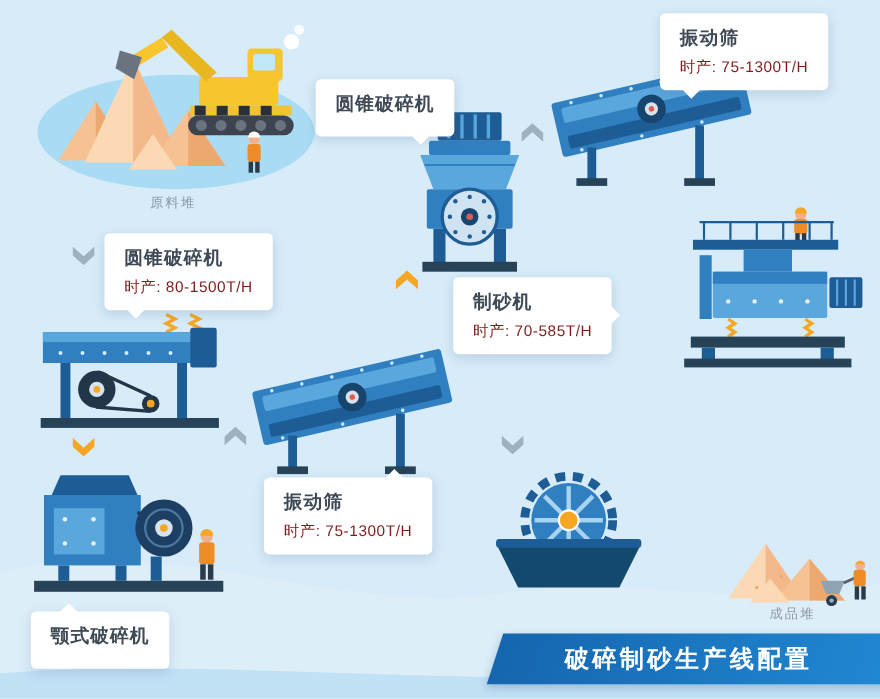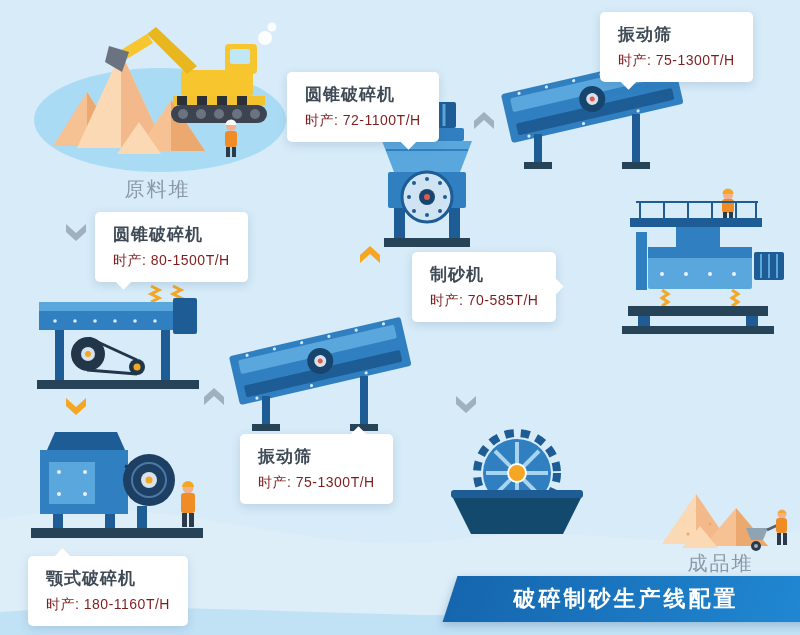--- a/index.html
+++ b/index.html
@@ -18,21 +18,21 @@
   }
   .c-name{font-size:17px;color:#3f4a56;font-weight:700;margin-bottom:6px;letter-spacing:1px;}
   .c-rate{font-size:14px;color:#7f1d1d;letter-spacing:.5px;}
   .ptr{position:absolute;width:13px;height:13px;background:#ffffff;transform:rotate(45deg);}
   .ptr-bl{left:22px;bottom:-5px;}
   .ptr-br{right:24px;bottom:-5px;}
   .ptr-tl{left:28px;top:-5px;}
   .ptr-tr{right:28px;top:-5px;}
   .ptr-r{right:-5px;top:50%;margin-top:-7px;}
   .pile-label{
-    position:absolute;z-index:3;font-size:20px;color:#8b99a6;
+    position:absolute;z-index:3;font-size:12px;color:#8b99a6;
     letter-spacing:2px;text-align:center;width:100%;
   }
   .scene{position:absolute;z-index:2;}
   .arrow{position:absolute;z-index:4;}
   .banner{
     position:absolute;z-index:8;right:-28px;bottom:13px;width:378px;height:46px;
     background:linear-gradient(90deg,#1566ae,#2189d4);
     transform:skewX(-18deg);
     box-shadow:0 3px 8px rgba(20,70,120,.25);
   }
@@ -129,21 +129,20 @@
   </div>
 
   <div class="callout" style="left:95px;top:212px;">
     <div class="c-name">圆锥破碎机</div>
     <div class="c-rate">时产: 80-1500T/H</div>
     <div class="ptr ptr-bl"></div>
   </div>
 
   <div class="callout" style="left:287px;top:28px;margin-top:44px;">
     <div class="c-name">圆锥破碎机</div>
-    <div class="c-rate">时产: 72-1100T/H</div>
     <div class="ptr ptr-br"></div>
   </div>
 
   <div class="callout" style="left:600px;top:12px;">
     <div class="c-name">振动筛</div>
     <div class="c-rate">时产: 75-1300T/H</div>
     <div class="ptr ptr-bl"></div>
   </div>
 
   <div class="callout" style="left:412px;top:252px;">
@@ -154,21 +153,20 @@
 
   <div class="callout" style="left:240px;top:434px;">
     <div class="c-name">振动筛</div>
     <div class="c-rate">时产: 75-1300T/H</div>
     <div class="ptr ptr-tr"></div>
   </div>
 
 
   <div class="callout" style="left:28px;top:556px;">
     <div class="c-name">颚式破碎机</div>
-    <div class="c-rate">时产: 180-1160T/H</div>
     <div class="ptr ptr-tl"></div>
   </div>
 
   <div class="abs" style="left:33px;top:276px;">
     <svg viewBox="0 0 185 120" width="185" height="120">
       <polyline points="118,10 126,14 118,18 126,22 118,26" stroke="#f5a623" stroke-width="3" fill="none"></polyline>
       <polyline points="140,10 148,14 140,18 148,22 140,26" stroke="#f5a623" stroke-width="3" fill="none"></polyline>
       <rect x="6" y="26" width="152" height="28" fill="#2f7fc1"></rect>
       <rect x="6" y="26" width="152" height="9" fill="#5aa7dd"></rect>
       <rect x="140" y="22" width="24" height="36" rx="2" fill="#1d5c94"></rect>

